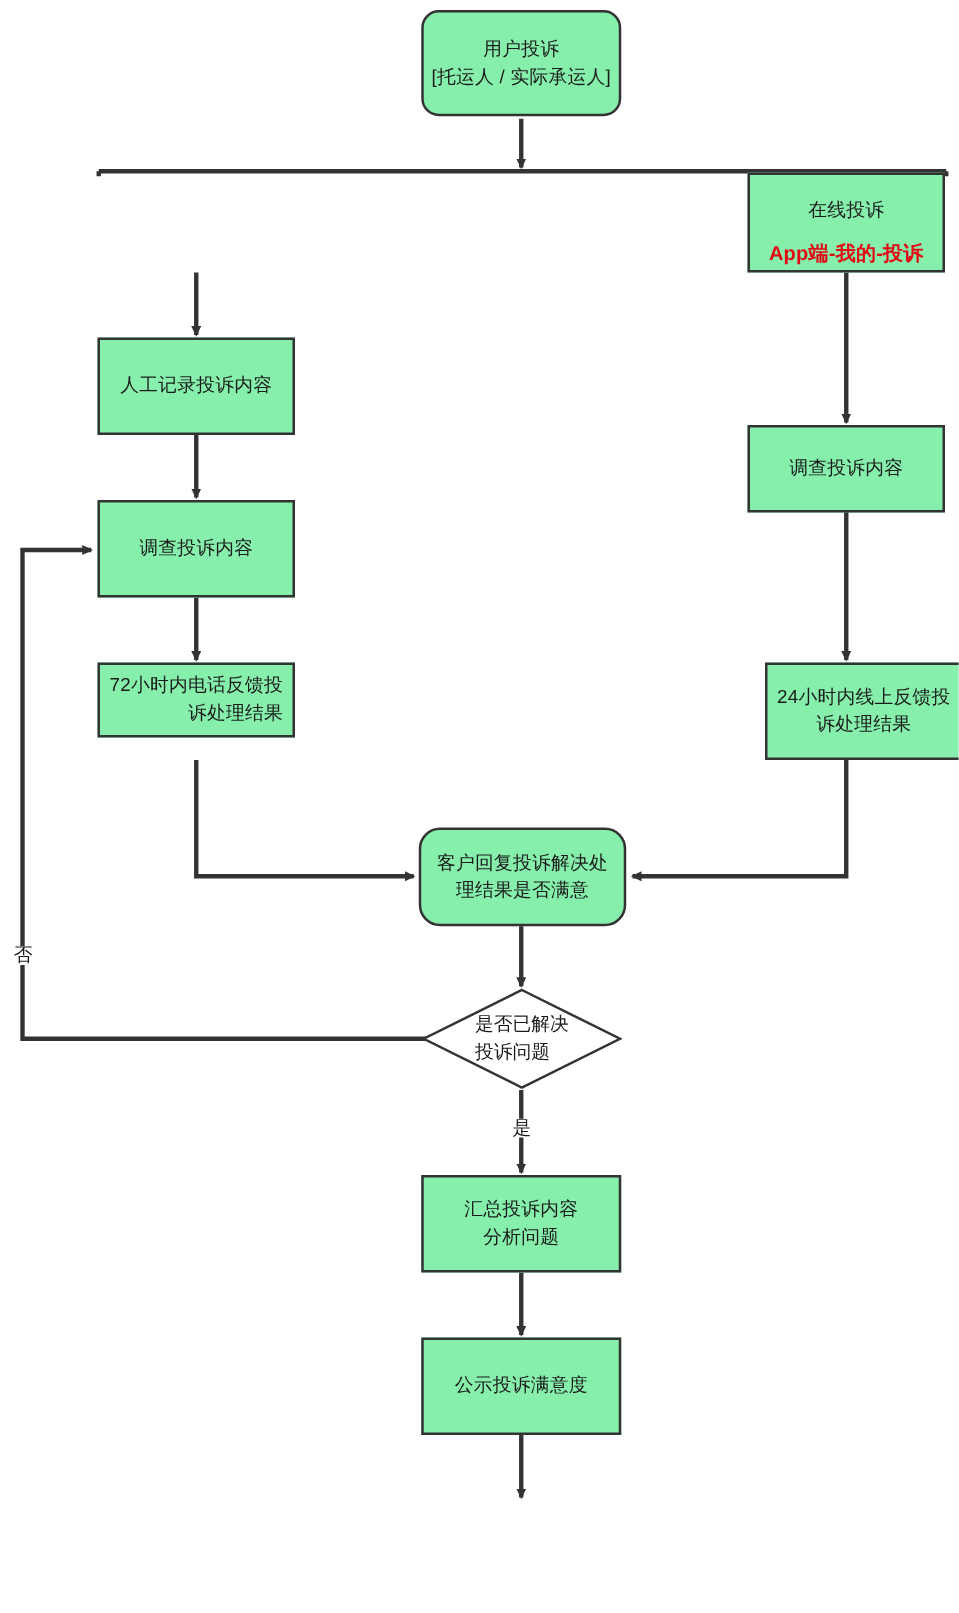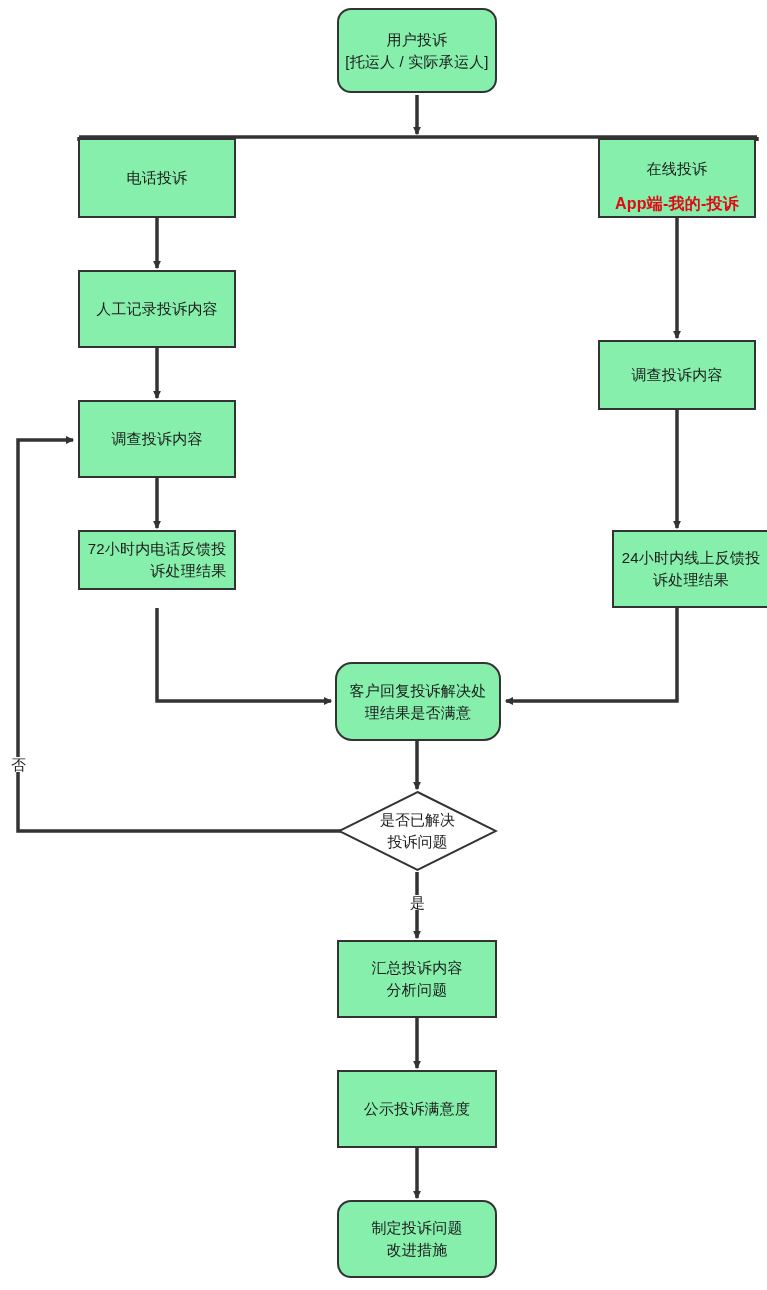--- a/index.html
+++ b/index.html
@@ -64,21 +64,21 @@
   }
   .diamond-label {
     position: absolute;
     left: 0;
     top: 0;
     width: 100%;
     height: 100%;
     display: flex;
     align-items: center;
     justify-content: center;
-    text-align: center;
+    text-align: left;
     font-size: 15px;
     line-height: 1.45;
     color: #1a1a1a;
     white-space: pre-line;
   }
   .edge-label {
     position: absolute;
     font-size: 15px;
     color: #1a1a1a;
     background: #ffffff;
@@ -129,23 +129,20 @@
     <path d="M417,1018 L417,1068" fill="none" stroke="#333333" stroke-width="3.5" marker-end="url(#arrow)"></path>
 
     <path d="M417,1148 L417,1198" fill="none" stroke="#333333" stroke-width="3.5" marker-end="url(#arrow)"></path>
   </svg>
 
   <div class="node round" style="left:337px; top:8px; width:160px; height:85px;">
     <span class="txt">用户投诉
 [托运人 / 实际承运人]</span>
   </div>
 
-  <div class="node" style="left:78px; top:138px; width:158px; height:80px;">
-    <span class="txt">电话投诉</span>
-  </div>
 
   <div class="node" style="left:78px; top:270px; width:158px; height:78px;">
     <span class="txt">人工记录投诉内容</span>
   </div>
 
   <div class="node" style="left:598px; top:138px; width:158px; height:80px; flex-direction:column; justify-content:flex-start; padding-top:18px;">
     <span class="txt">在线投诉</span>
     <span class="sub">App端-我的-投诉</span>
   </div>
 
@@ -182,21 +179,17 @@
 
   <div class="node" style="left:337px; top:940px; width:160px; height:78px;justify-content:center;">
     <span class="txt">汇总投诉内容
 分析问题</span>
   </div>
 
   <div class="node" style="left:337px; top:1070px; width:160px; height:78px;">
     <span class="txt">公示投诉满意度</span>
   </div>
 
-  <div class="node round" style="left:337px; top:1200px; width:160px; height:78px;">
-    <span class="txt">制定投诉问题
-改进措施</span>
-  </div>
 
   <div class="edge-label" style="left:9px; top:757px;">否</div>
   <div class="edge-label" style="left:408px; top:895px;">是</div>
 
 </div>
 
 </body></html>

